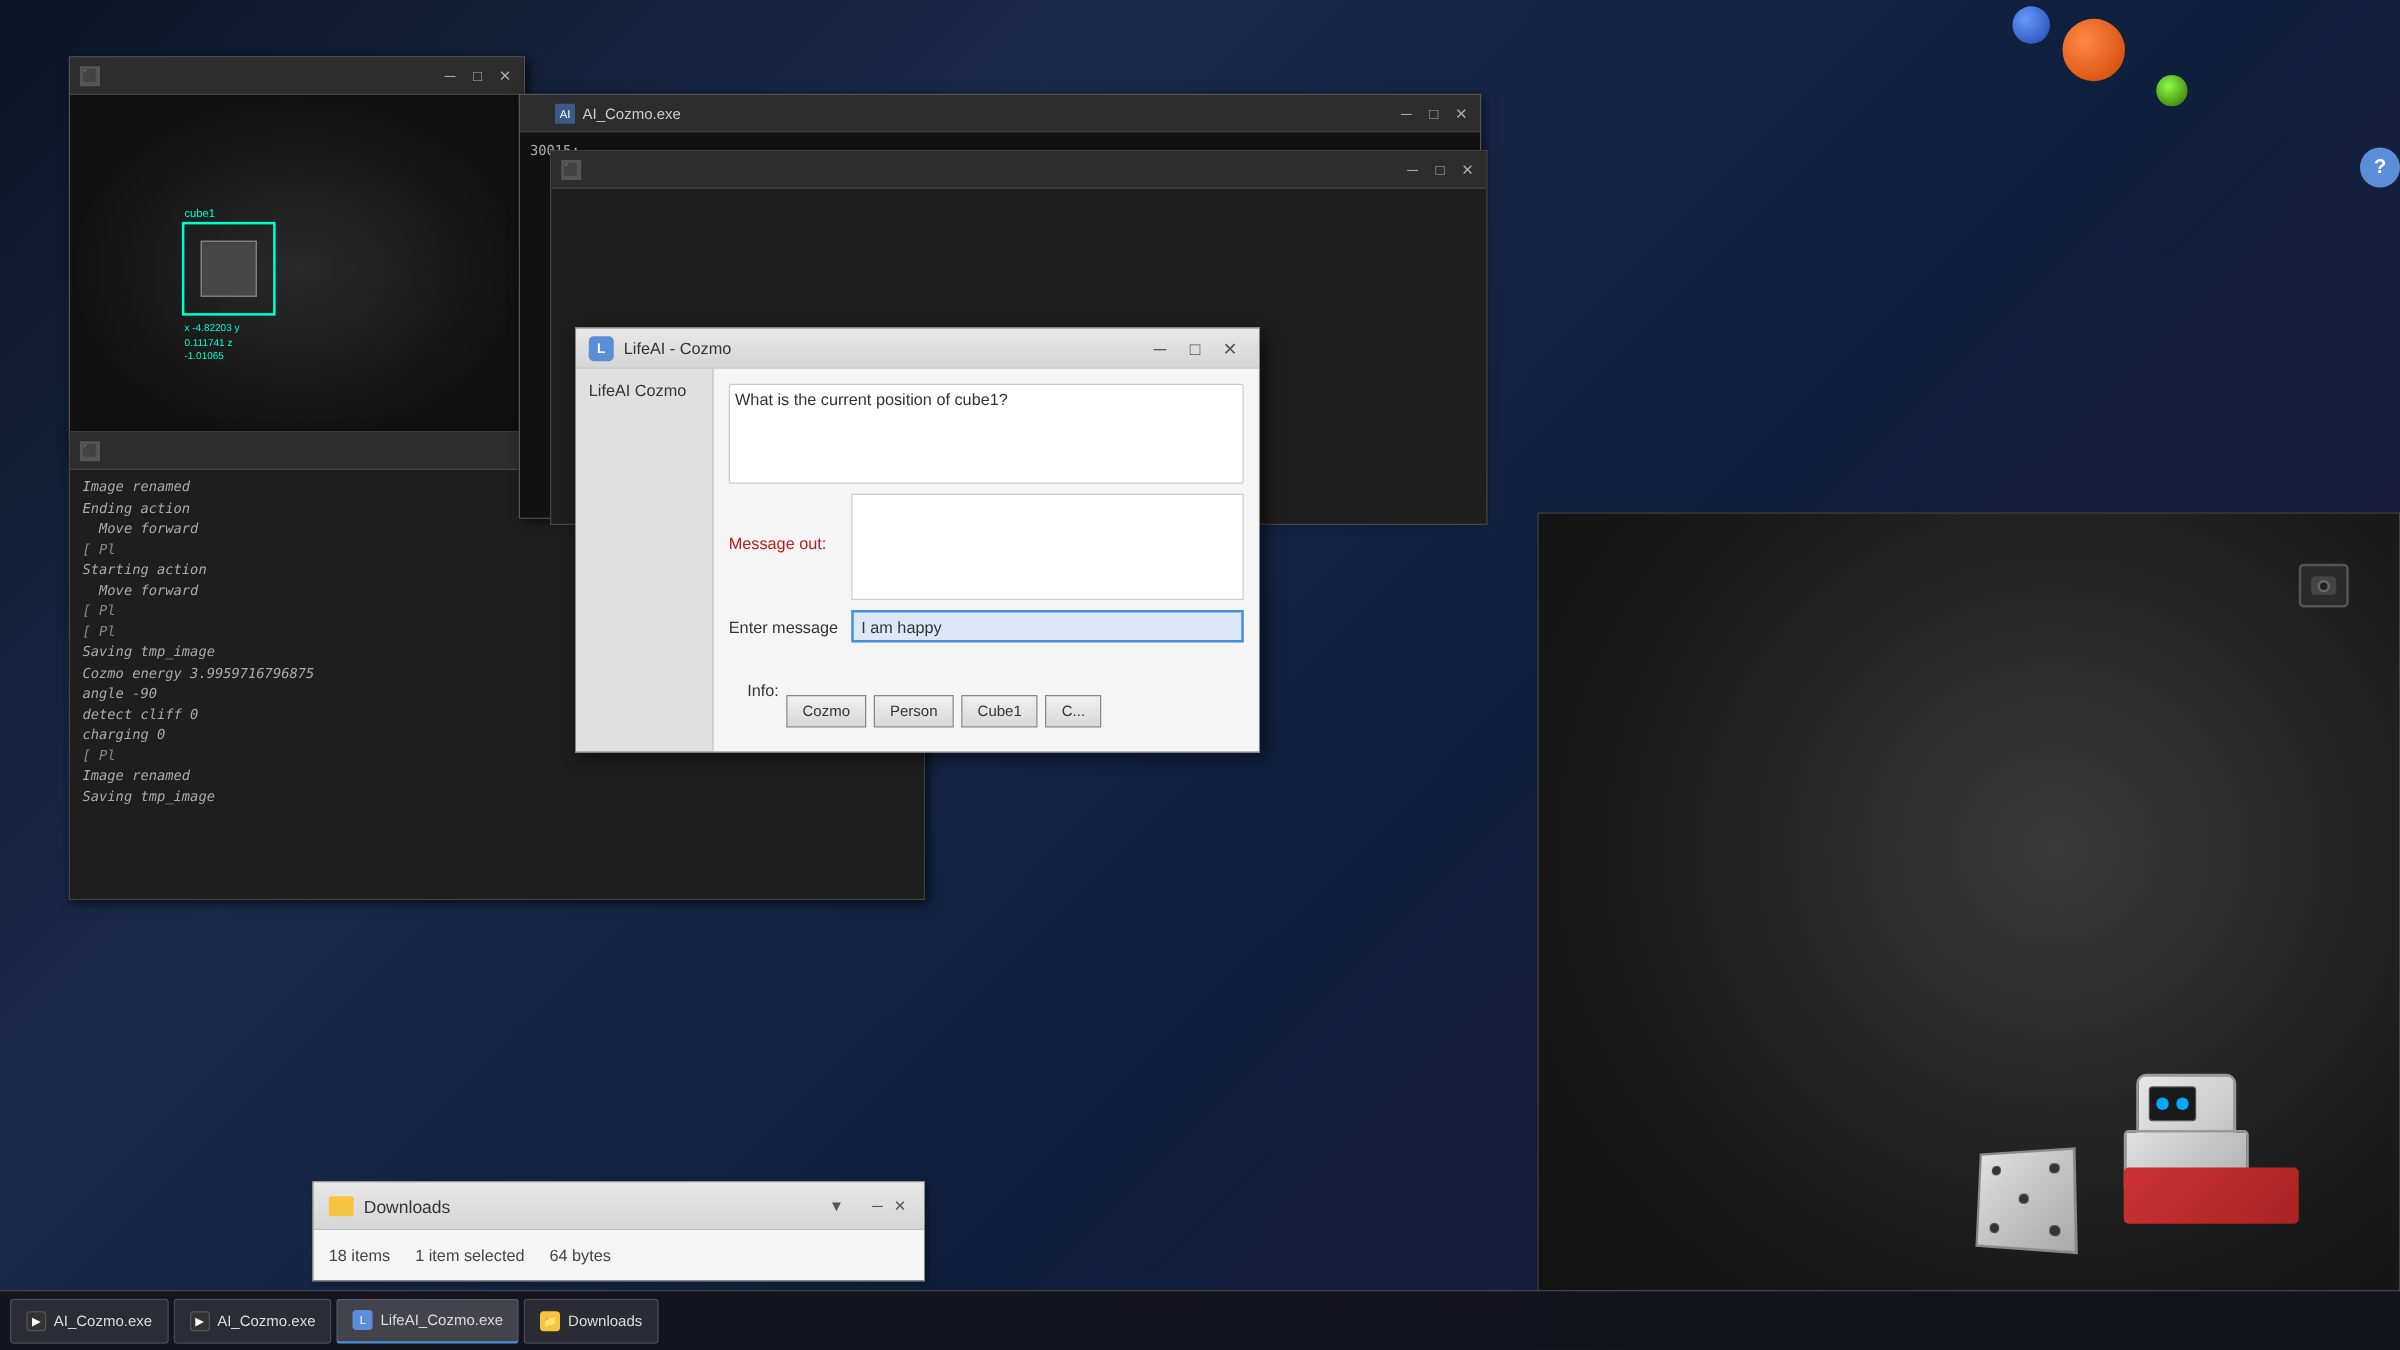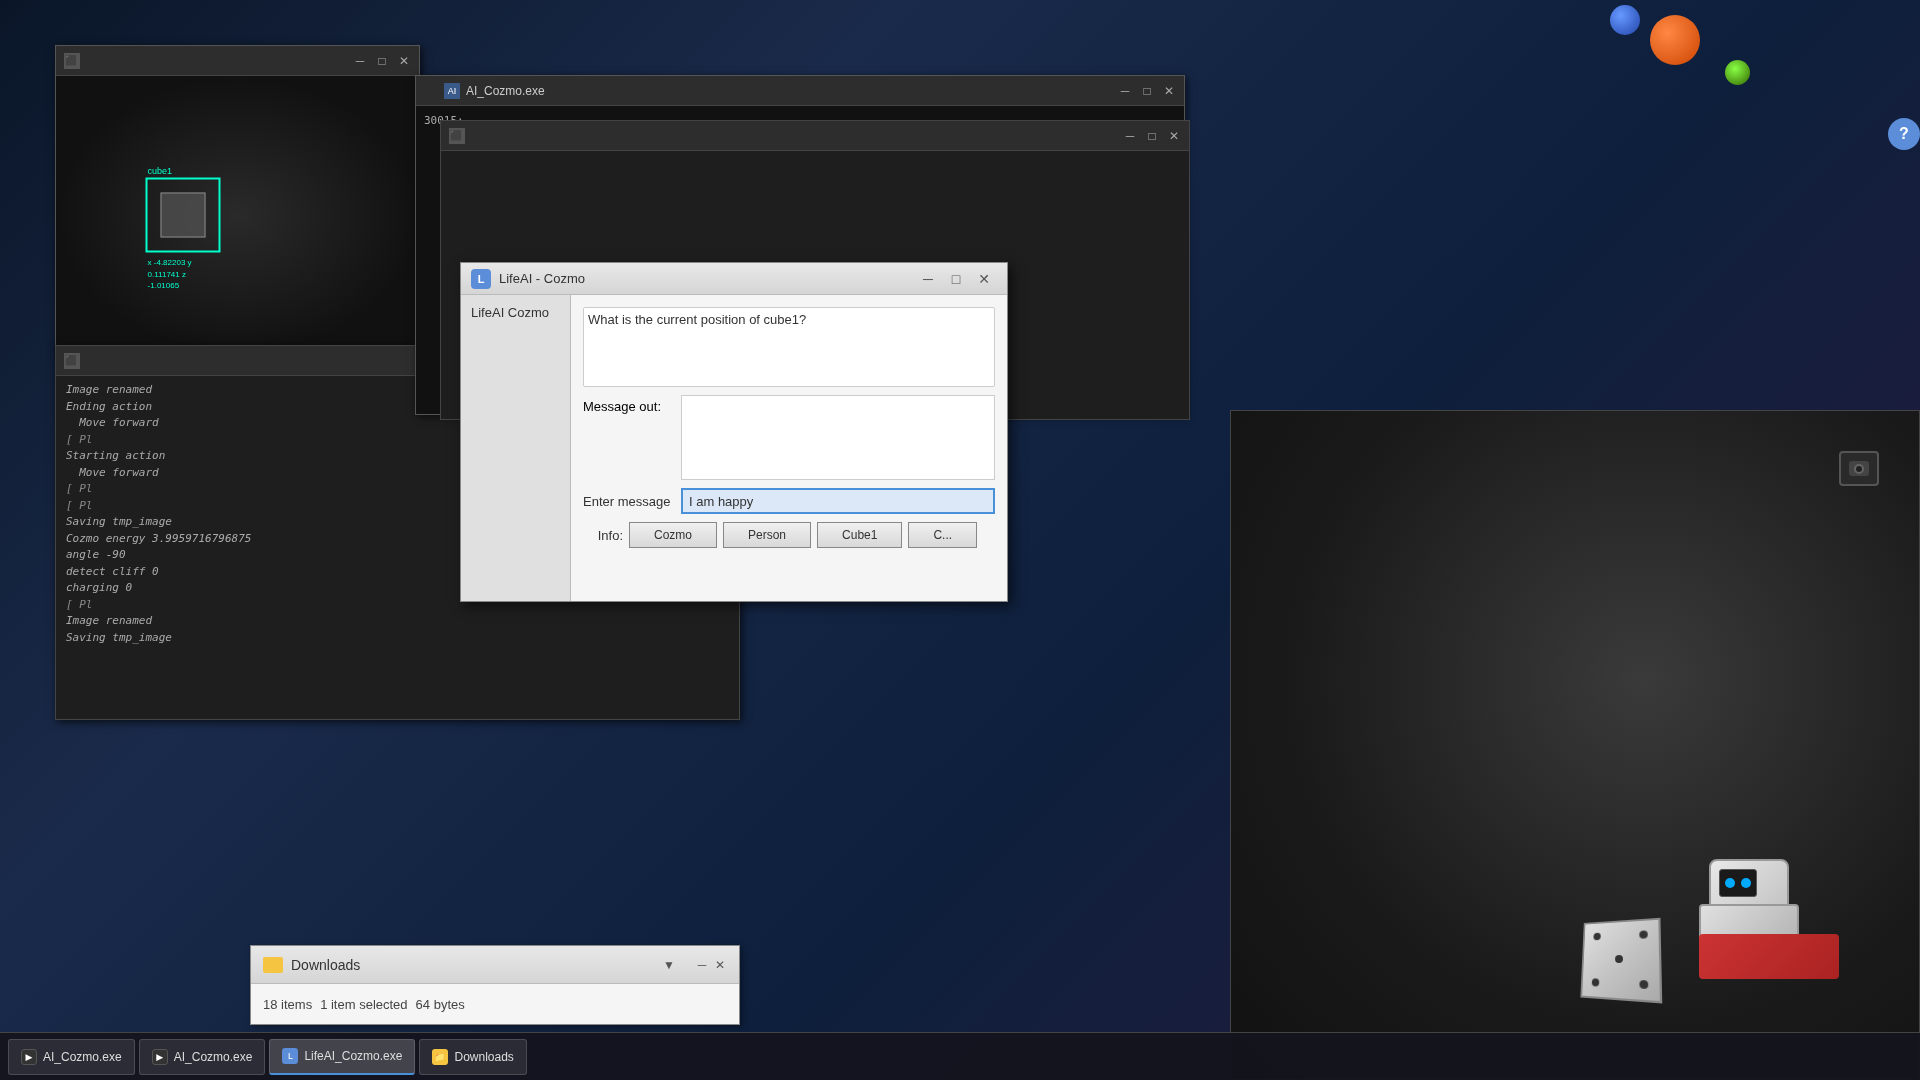--- a/index.html
+++ b/index.html
@@ -261,24 +261,25 @@
       color: #333;
       min-height: 80px;
     }
     .message-out-row {
       display: flex;
       align-items: flex-start;
       gap: 8px;
     }
     .message-out-label {
       font-size: 13px;
-      color: #000000;
+      color: #b91c1c;
       white-space: nowrap;
       padding-top: 4px;
       min-width: 90px;
+      margin-top: 28px;
     }
     .message-out-area {
       flex: 1;
       background: white;
       border: 1px solid #ccc;
       min-height: 85px;
     }
     .enter-message-row {
       display: flex;
       align-items: center;
@@ -305,27 +306,28 @@
       gap: 6px;
     }
     .info-label {
       font-size: 13px;
       color: #333;
       min-width: 40px;
       text-align: right;
     }
     .info-btn {
       height: 26px;
-      padding: 0 24px;
+      padding: 0 12px;
       border: 1px solid #888;
       background: linear-gradient(to bottom, #f0f0f0, #d8d8d8);
       font-size: 12px;
       cursor: pointer;
       color: #333;
       border-radius: 0;
+      margin-top: 34px;
     }
 
     
     .file-explorer {
       position: absolute;
       bottom: 55px;
       left: 250px;
       width: 490px;
       height: 80px;
       background: #f0f0f0;
@@ -360,21 +362,21 @@
       margin-right: 20px;
     }
     .file-status-bar {
       height: calc(100% - 38px);
       display: flex;
       align-items: center;
       padding: 0 12px;
       background: #f5f5f5;
       font-size: 13px;
       color: #444;
-      gap: 8px;
+      gap: 20px;
     }
 
     
     .robot-camera {
       position: absolute;
       top: 410px;
       right: 0;
       width: 690px;
       height: 670px;
       background: #1a1a1a;

